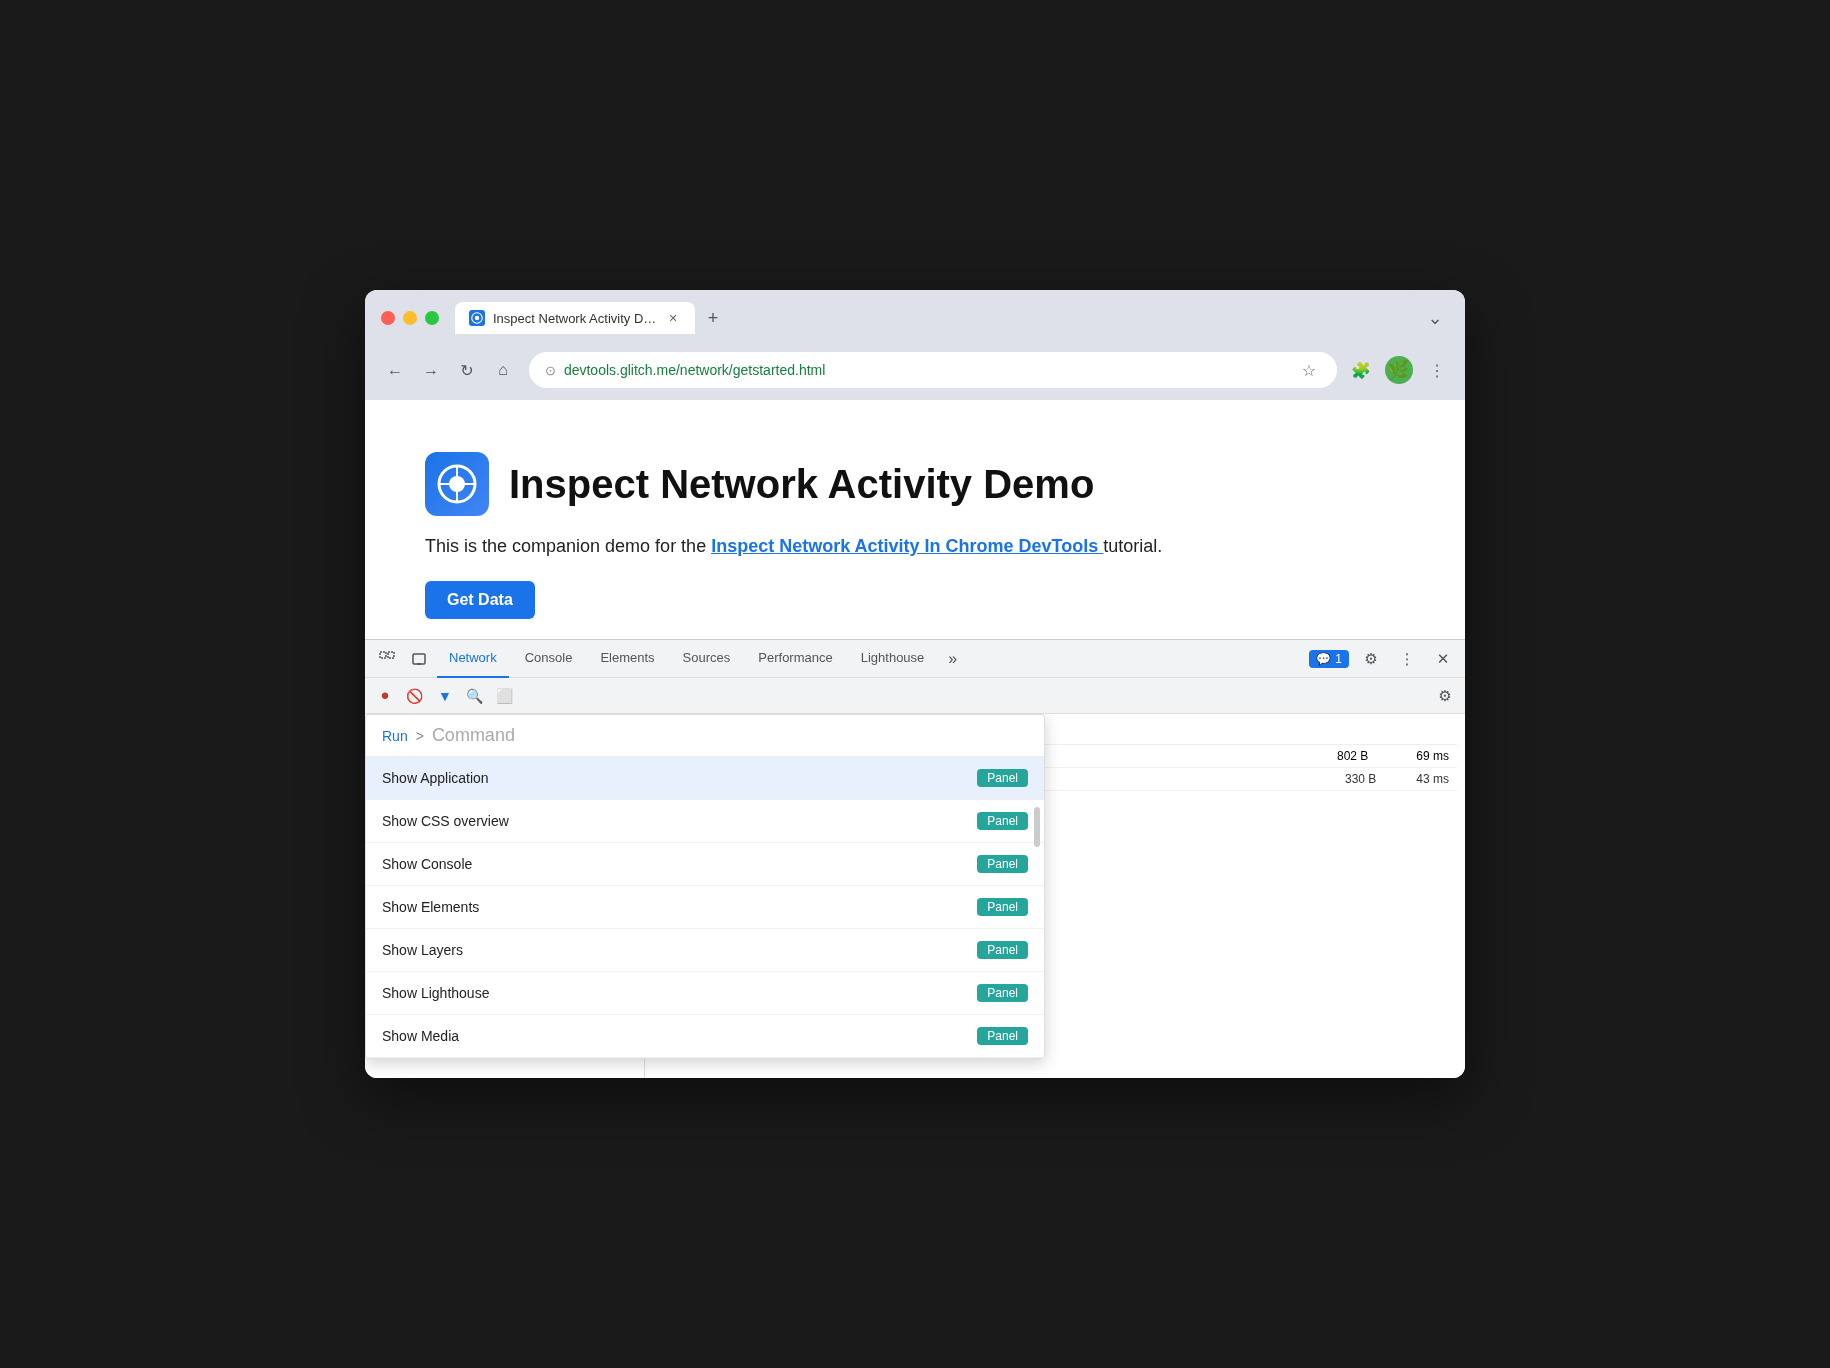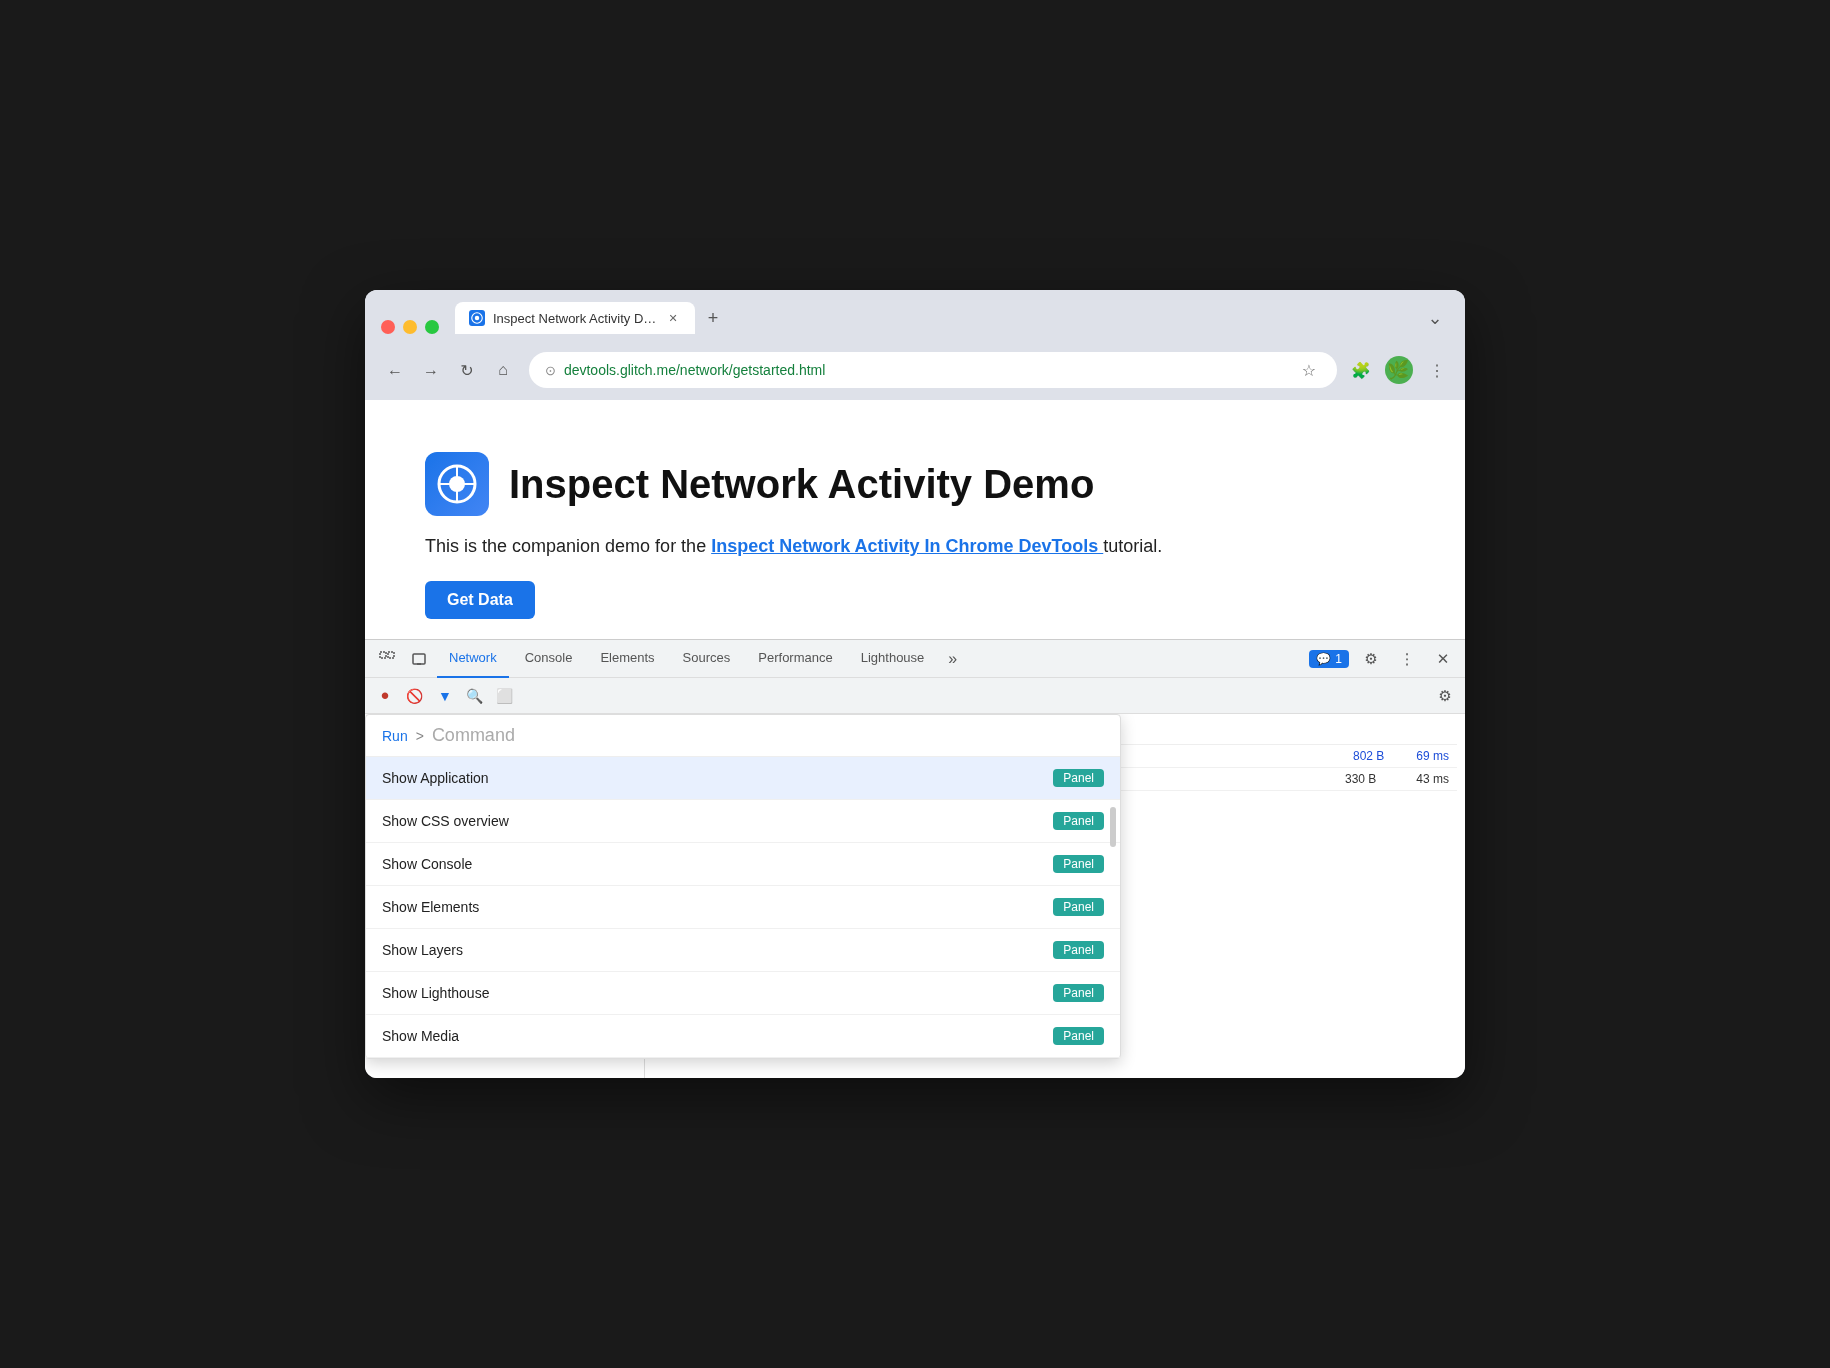--- a/index.html
+++ b/index.html
@@ -23,21 +23,21 @@
     
     .title-bar {
       background: #dee1e9;
       padding: 12px 16px 0;
       display: flex;
       flex-direction: column;
     }
 
     .title-bar-top {
       display: flex;
-      align-items: flex-end;
+      align-items: center;
       margin-bottom: 10px;
     }
 
     .traffic-lights {
       display: flex;
       gap: 8px;
       margin-right: 16px;
     }
 
     .traffic-light {
@@ -482,21 +482,21 @@
       gap: 16px;
     }
 
     .status-red { color: #c0392b; font-weight: 600; }
 
     
     .command-palette {
       position: absolute;
       left: 0;
       top: 0;
-      width: 756px;
+      width: 680px;
       background: white;
       border: 1px solid #ddd;
       border-radius: 4px;
       box-shadow: 0 4px 16px rgba(0,0,0,0.18);
       z-index: 10;
     }
 
     .command-input-row {
       display: flex;
       align-items: center;
@@ -731,21 +731,21 @@
               <div class="file-icon js">⊙</div>
               <span>getstarted.js</span>
             </div>
           </div>
         </div>
 
         <div class="network-main">
           <div style="display:flex; justify-content:flex-start; gap:40px; padding:4px 8px; border-bottom:1px solid #eee; font-size:12px; font-weight:600; color:#444;">
             <span>Time</span>
           </div>
-          <div style="display:flex; justify-content:flex-end; gap:32px; padding:4px 8px; border-bottom:1px solid #f0f0f0; font-size:12px; color:#1d4ed8;">
+          <div style="display:flex; justify-content:flex-end; gap:48px; padding:4px 8px; border-bottom:1px solid #f0f0f0; font-size:12px; color:#000000;">
             <span>802 B</span>
             <span>69 ms</span>
           </div>
           <div style="display:flex; justify-content:flex-end; gap:40px; padding:4px 8px; border-bottom:1px solid #f0f0f0; font-size:12px; color:#333;">
             <span>330 B</span>
             <span>43 ms</span>
           </div>
           <div style="flex:1; padding:8px; font-size:12px; color:#888;">
             <span>e cookies</span>
           </div>

